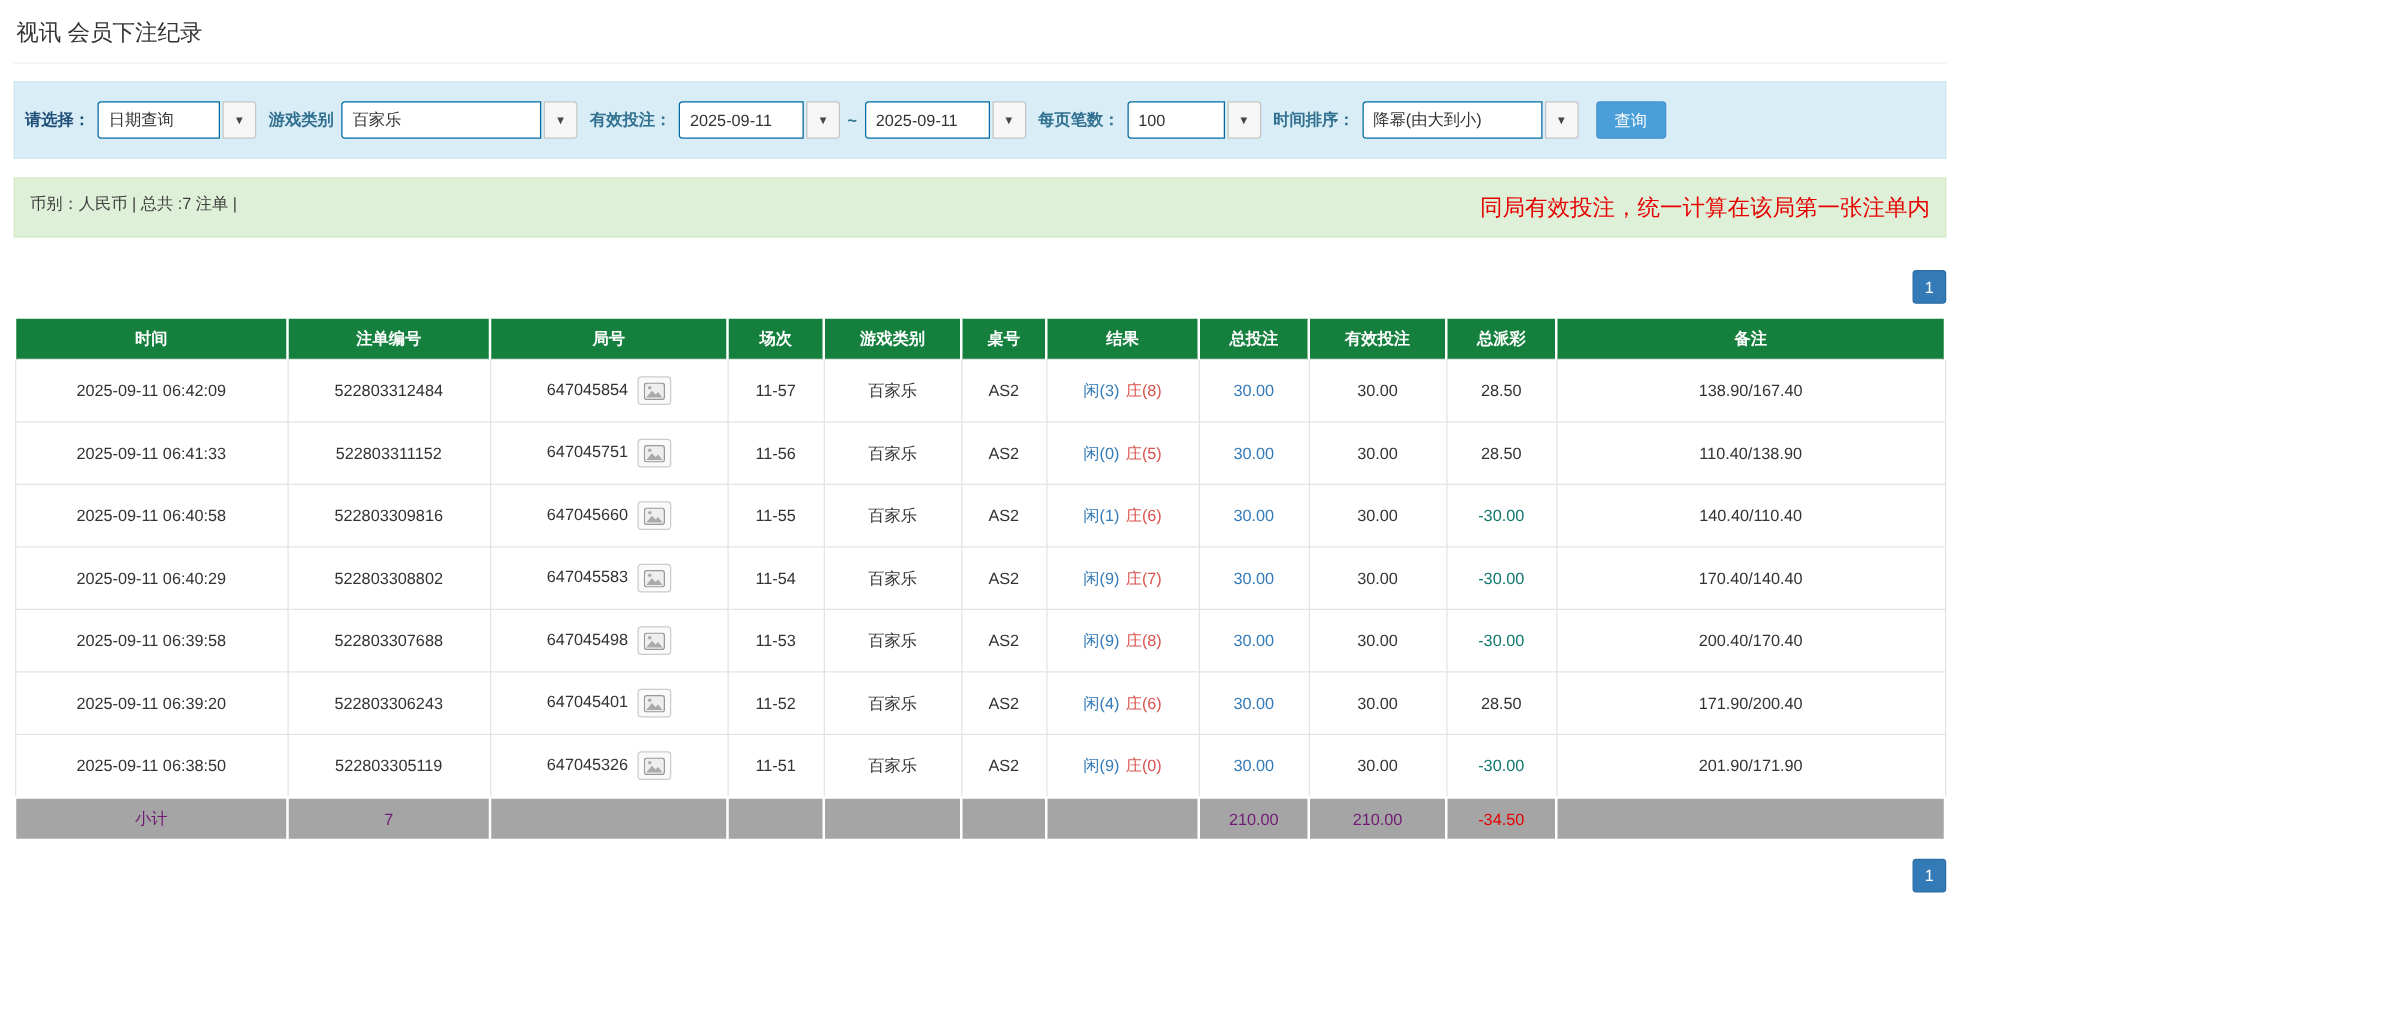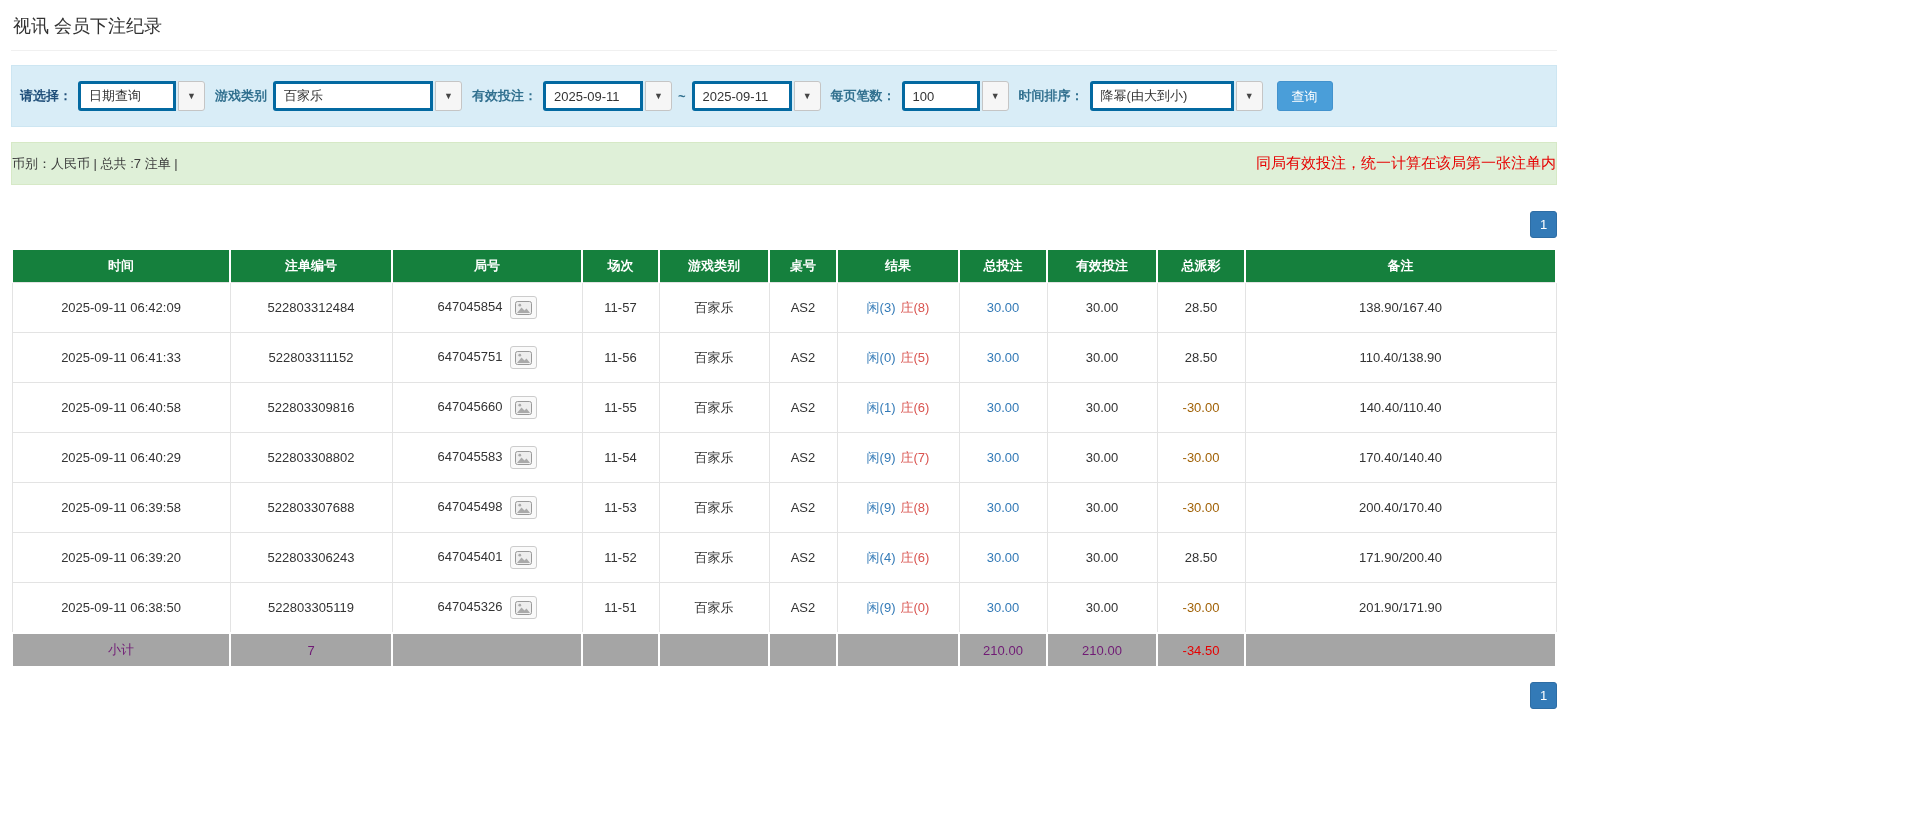--- a/index.html
+++ b/index.html
@@ -26,21 +26,21 @@
     margin-top: 14px;
     padding: 15px 6px;
     display: flex;
     align-items: center;
     white-space: nowrap;
   }
   .filter-label { font-weight: bold; color: #31708f; margin: 0 6px 0 10px; }
   .filter-label.first { color: #1f4e79; margin-left: 2px; }
   .combo { display: inline-flex; align-items: stretch; }
   .combo input {
-    border: 3px solid #0369a1;
+    border: 1px solid #0369a1;
     border-radius: 3px 0 0 3px;
     background: #fff;
     color: #333;
     font-size: 13px;
     font-family: inherit;
     padding: 6px 8px;
     height: 30px;
     outline: none;
   }
   .arrow-btn {
@@ -74,27 +74,27 @@
     border-radius: 3px;
     cursor: pointer;
     line-height: 1;
   }
 
   
   .summary-bar {
     background: #dff0d8;
     border: 1px solid #d6e9c6;
     margin-top: 15px;
-    padding: 11px 0;
+    padding: 11px 12px;
     display: flex;
     justify-content: space-between;
-    align-items: center;
+    align-items: flex-start;
   }
   .summary-info { color: #3c3c3c; }
-  .summary-note { color: #e60000; font-size: 15px; }
+  .summary-note { color: #e60000; font-size: 18px; }
 
   
   .pager { display: flex; justify-content: flex-end; }
   .pager.top { margin: 26px 0 10px 0; }
   .pager.bottom { margin: 14px 0 20px 0; }
   .page-btn {
     min-width: 27px; height: 27px;
     background: #337ab7;
     border: 1px solid #2e6da4;
     border-radius: 3px;
@@ -123,21 +123,21 @@
     background: #fff;
     border: 1px solid #e3e3e3;
     padding: 13px 6px;
     text-align: center;
     color: #333;
     font-size: 13px;
   }
   .result-player { color: #337ab7; margin-right: 5px; }
   .result-banker { color: #d9534f; }
   .bet-link { color: #337ab7; text-decoration: none; cursor: pointer; }
-  .neg { color: #a16207; }
+  .neg { color: #0f766e; }
   .media-btn {
     margin-left: 7px;
     width: 27px; height: 23px;
     border: 1px solid #ccc;
     border-radius: 3px;
     background: #fafafa;
     display: inline-flex;
     align-items: center;
     justify-content: center;
     vertical-align: middle;

